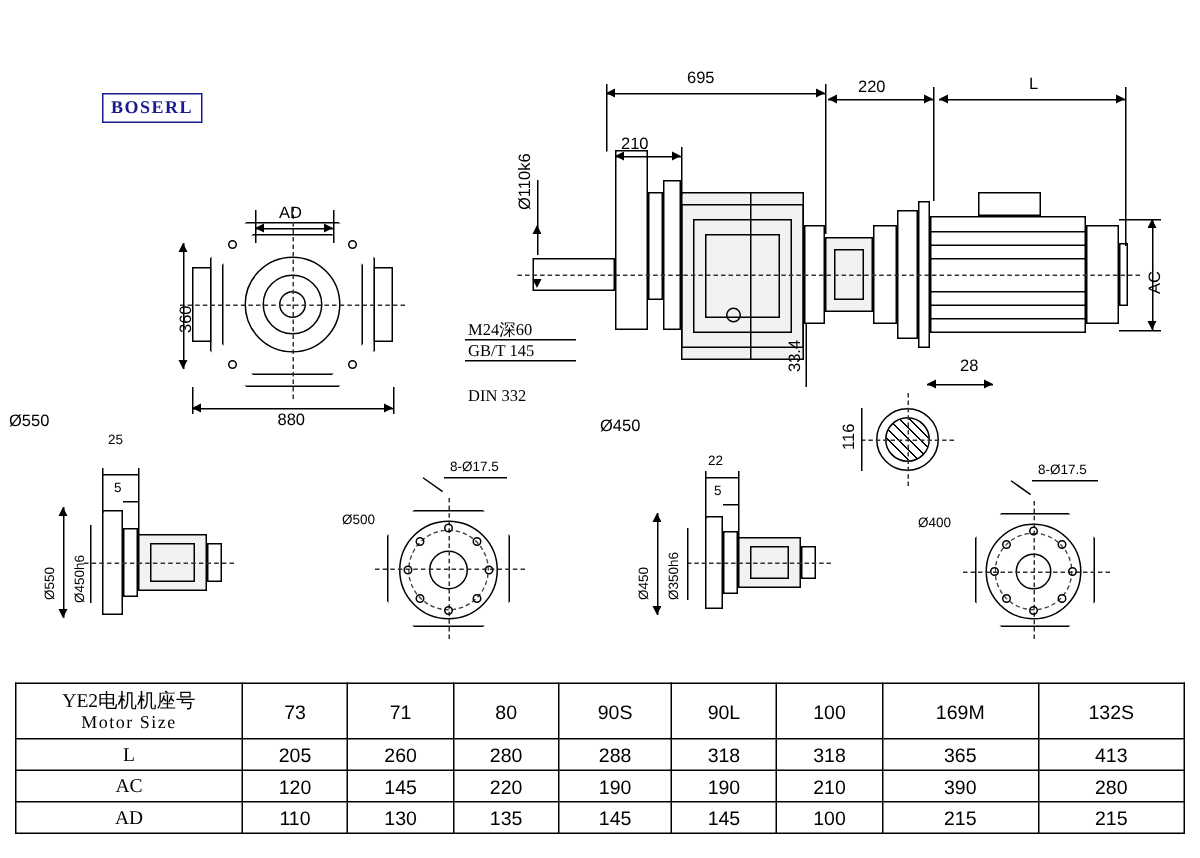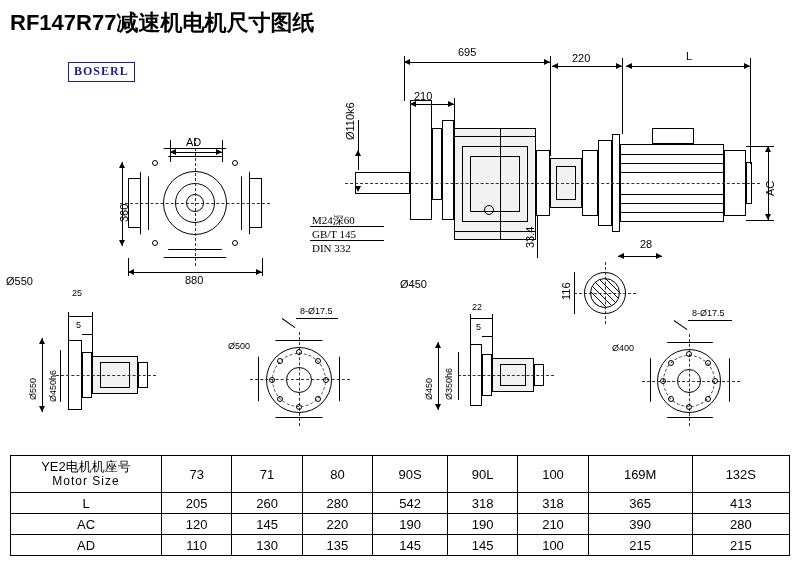--- a/index.html
+++ b/index.html
@@ -140,21 +140,21 @@
   }
   table.spec td, table.spec th {
     border: 1px solid #000;
     text-align: center;
     height: 20px;
     padding: 0;
     font-weight: normal;
   }
   table.spec td.first {
     width: 150px;
-    font-family: Liberation Sans, sans-serif;
+    font-family: Liberation Serif, serif;
   }
   table.spec tr.head td {
     height: 36px;
   }
   .mot-size {
     line-height: 15px;
     font-size: 13px;
   }
   .mot-size .cn { font-size: 13px; }
   .mot-size .en { font-size: 12px; letter-spacing: 1px; }
@@ -163,21 +163,20 @@
     background-image: repeating-linear-gradient(45deg, #000 0, #000 1px, transparent 1px, transparent 5px);
     border: 1px solid #000;
     box-sizing: border-box;
   }
 </style>
 </head>
 <body>
 
 <div class="page">
 
-  <div class="title">RF147R77减速机电机尺寸图纸</div>
 
   <div class="logo">BOSERL</div>
 
   <div>
 
     <div class="oct" style="left:140px; top:148px; width:110px; height:110px;"></div>
     <div class="oct" style="left:148px; top:156px; width:94px; height:94px; border-color:#000;"></div>
     <div class="circ" style="left:163px; top:171px; width:64px; height:64px;"></div>
     <div class="circ" style="left:175px; top:183px; width:40px; height:40px;"></div>
     <div class="circ" style="left:186px; top:194px; width:18px; height:18px;"></div>
@@ -288,21 +287,21 @@
     <div class="ar-d" style="left:765px; top:214px;"></div>
     <div class="ln hl" style="left:746px; top:146px; width:28px;"></div>
     <div class="ln hl" style="left:746px; top:220px; width:28px;"></div>
     <div class="dim-txt v" style="left:764px; top:196px;">AC</div>
 
     <div class="dim-txt v" style="left:524px; top:248px;">33.4</div>
     <div class="ln vl" style="left:537px; top:216px; height:42px;"></div>
 
     <div class="note" style="left:312px; top:214px;">M24深60</div>
     <div class="note" style="left:312px; top:228px;">GB/T 145</div>
-    <div class="note" style="left:312px; top:242px;">DIN 332</div>
+    <div class="note" style="left:312px; top:258px;">DIN 332</div>
     <div class="ln hl" style="left:310px; top:226px; width:74px;"></div>
     <div class="ln hl" style="left:310px; top:240px; width:74px;"></div>
 
     <div class="dim-txt" style="left:400px; top:278px;">Ø450</div>
 
     <div class="circ" style="left:584px; top:272px; width:42px; height:42px;"></div>
     <div class="hatch" style="left:590px; top:278px; width:30px; height:30px; border-radius:50%;"></div>
     <div class="center-h" style="left:574px; top:293px; width:62px;"></div>
     <div class="center-v" style="left:605px; top:262px; height:62px;"></div>
     <div class="dim-txt" style="left:640px; top:238px;">28</div>
@@ -419,21 +418,21 @@
         <td>90L</td>
         <td>100</td>
         <td>169M</td>
         <td>132S</td>
       </tr>
       <tr>
         <td class="first">L</td>
         <td>205</td>
         <td>260</td>
         <td>280</td>
-        <td>542</td>
+        <td>288</td>
         <td>318</td>
         <td>318</td>
         <td>365</td>
         <td>413</td>
       </tr>
       <tr>
         <td class="first">AC</td>
         <td>120</td>
         <td>145</td>
         <td>220</td>

